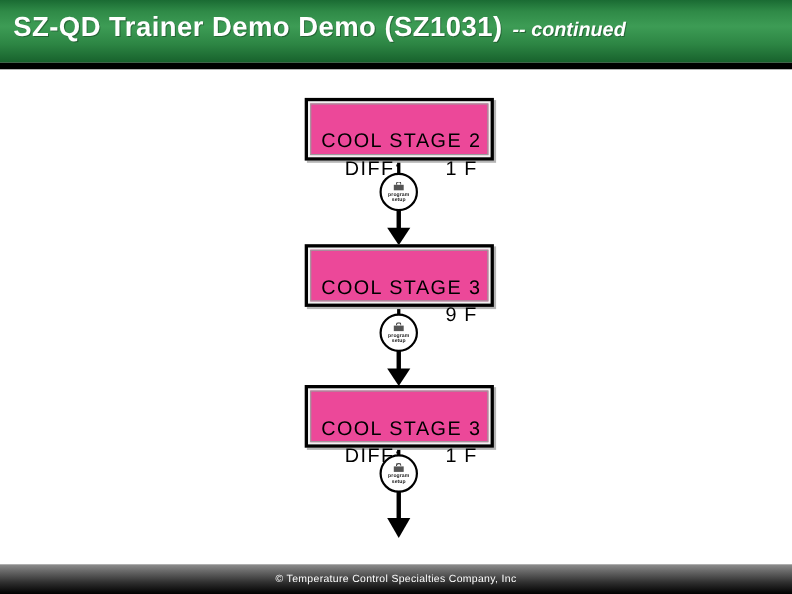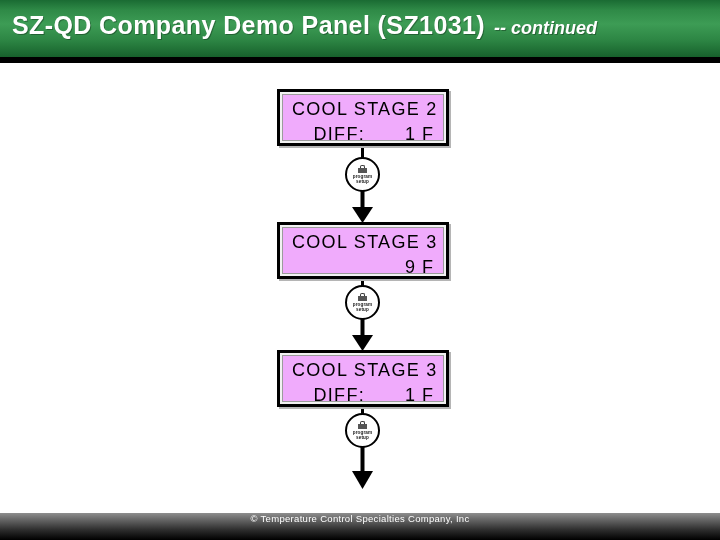--- a/index.html
+++ b/index.html
@@ -79,23 +79,23 @@
     border: 3px solid #000000;
     box-shadow: 2px 2px 0 0 #b5b5b5;
   }
   .lcd-inner {
     position: absolute;
     left: 2px;
     top: 2px;
     right: 2px;
     bottom: 2px;
     border: 1px solid #9c9c9c;
-    background: #f0abfc;
-    box-sizing: border-box;
-    padding: 2px 9px 0 9px;
+    background: #ec4899;
+    box-sizing: border-box;
+    padding: 21px 9px 0 9px;
   }
   .lcd-line {
     display: flex;
     justify-content: flex-end;
     align-items: baseline;
     font-size: 18px;
     color: #000000;
     letter-spacing: 1.3px;
     line-height: 25px;
     white-space: nowrap;
@@ -181,36 +181,36 @@
     left: 0;
     top: 513px;
     width: 720px;
     height: 27px;
     background: linear-gradient(to bottom,
                 #8e8e8e 0%,
                 #6a6a6a 22%,
                 #2e2e2e 62%,
                 #000000 100%);
     display: flex;
-    align-items: flex-start;
+    align-items: center;
     justify-content: center;
   }
   #footer-text {
     color: #ffffff;
     font-size: 9.5px;
     letter-spacing: 0.3px;
     white-space: nowrap;
   }
 </style>
 </head>
 <body>
 
 <div id="header-bar">
   <div id="header-title-row">
-    <span id="header-title">SZ-QD Company Demo Panel (SZ1031)</span>
+    <span id="header-title">SZ-QD Trainer Demo Demo (SZ1031)</span>
     <span id="header-continued">-- continued</span>
   </div>
 </div>
 <div id="header-underline"></div>
 
 <div id="diagram">
 
   <svg class="conn" viewBox="0 0 720 450" xmlns="http://www.w3.org/2000/svg">
 
     <line x1="362.5" y1="83" x2="362.5" y2="96" stroke="#000000" stroke-width="3"></line>

